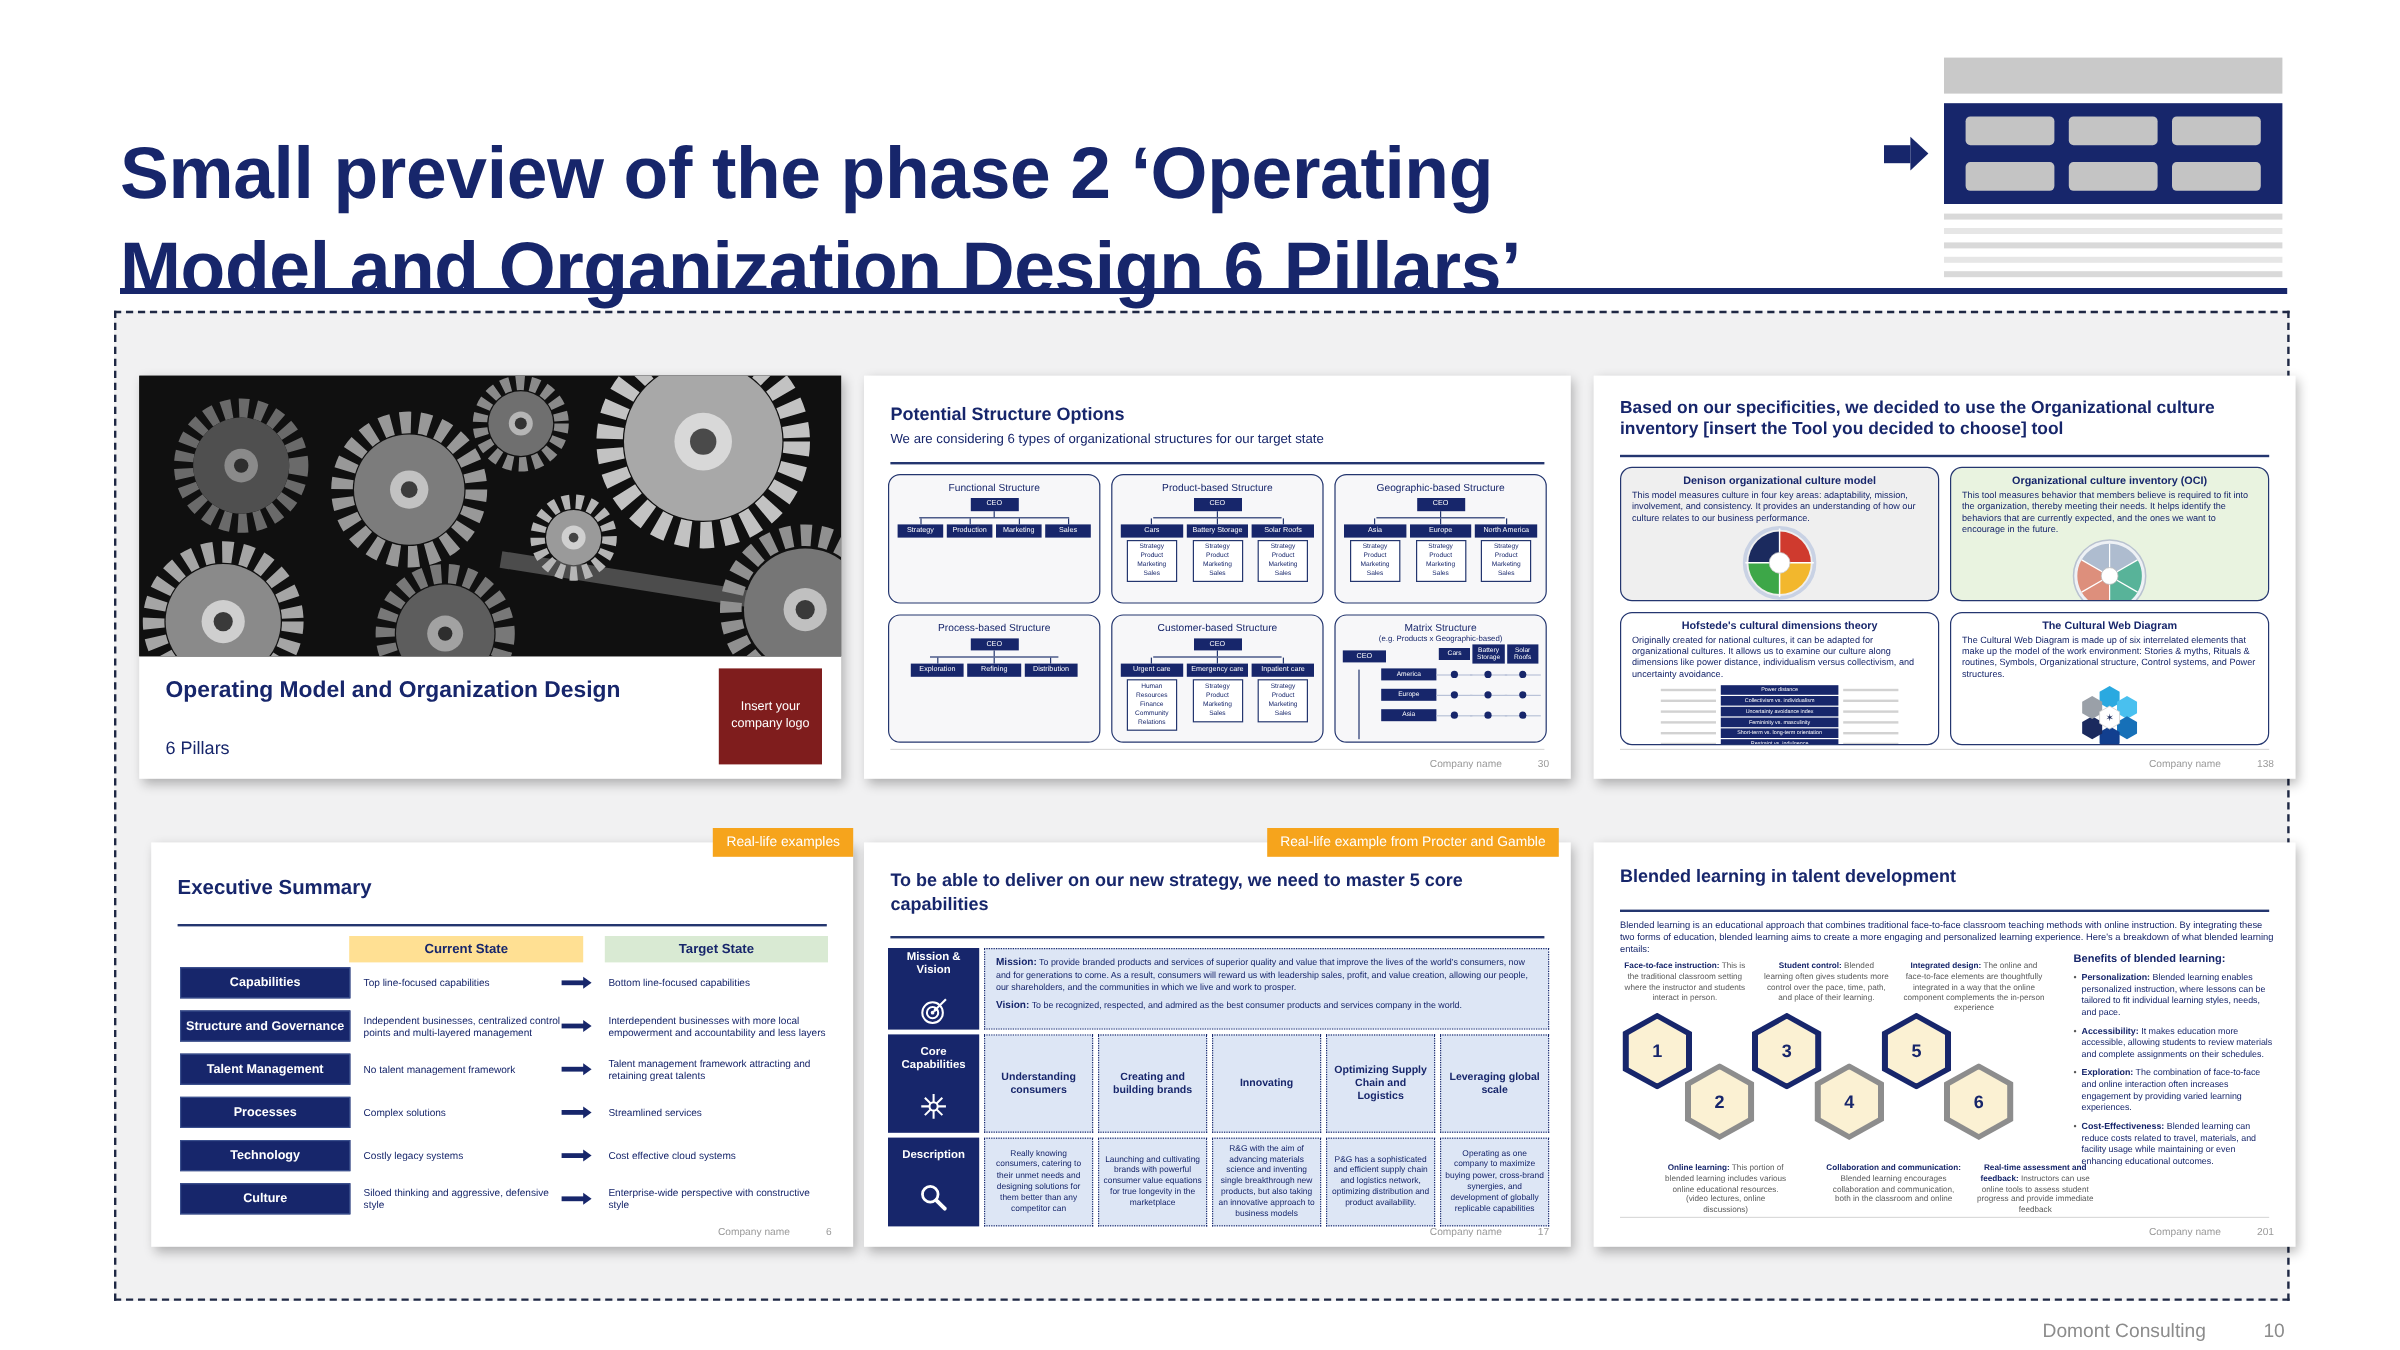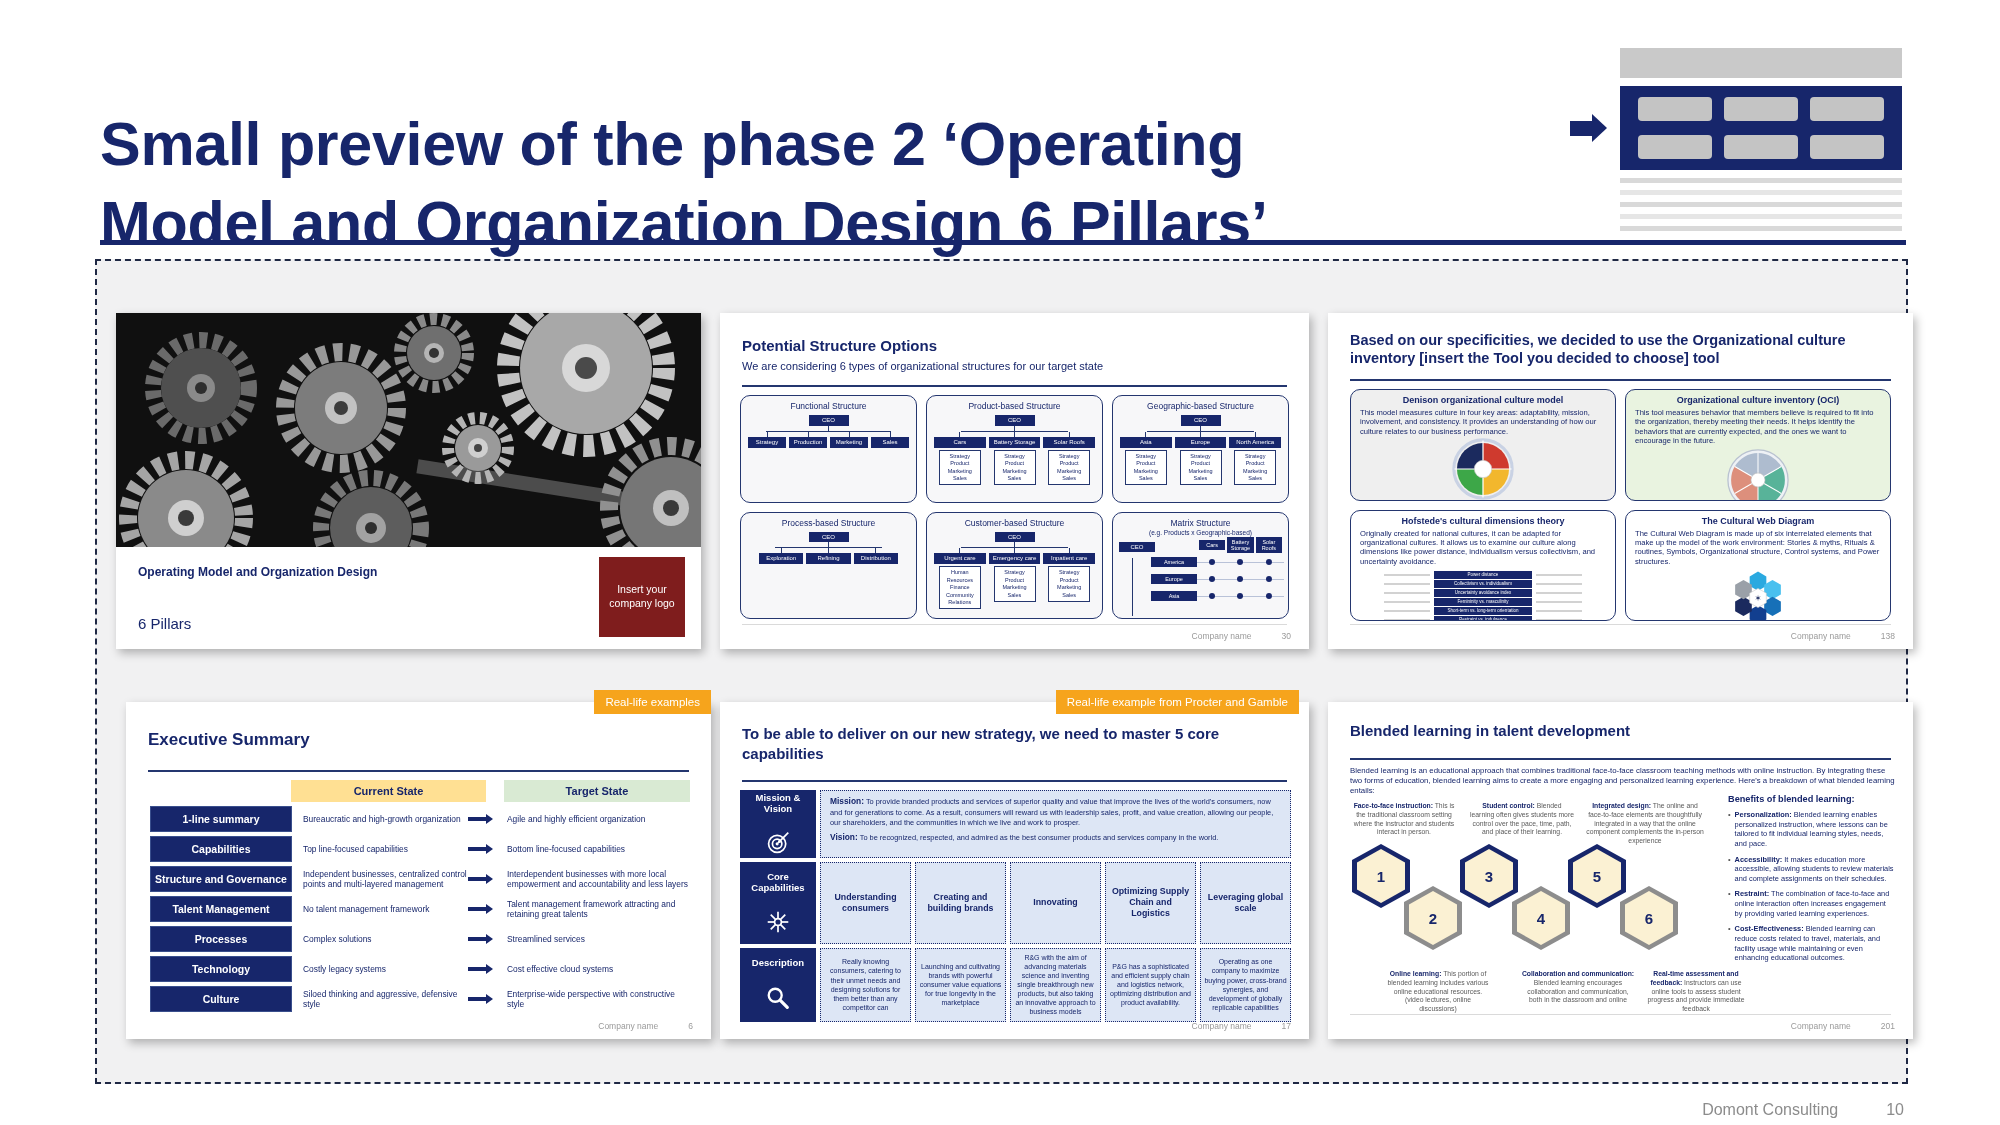--- a/index.html
+++ b/index.html
@@ -37,21 +37,21 @@
 
   .stitle{position:absolute;left:22px;color:#17266b;font-weight:bold;}
   .srule{position:absolute;left:22px;right:22px;height:2px;background:#24366f;}
   .sfootrule{position:absolute;left:22px;right:22px;bottom:24px;border-top:1px solid #dadada;}
   .sfoot{position:absolute;right:18px;bottom:8px;font-size:8.5px;color:#9a9a9a;display:flex;gap:30px;}
   .badge{position:absolute;top:-12px;height:24px;line-height:24px;padding:0 11px;background:#f6a41c;
          color:#fff;font-size:11.5px;white-space:nowrap;}
 
   
   .cover-photo{position:absolute;left:0;top:0;width:585px;height:234px;overflow:hidden;background:#101010;}
-  .cover-title{top:252px;font-size:12px;}
+  .cover-title{top:252px;font-size:19px;}
   .cover-sub{position:absolute;left:22px;top:302px;font-size:15px;color:#17266b;}
   .logo-box{position:absolute;right:16px;top:244px;width:86px;height:80px;background:#7f1d1d;color:#fff;
             font-size:10.5px;line-height:1.3;display:flex;align-items:center;justify-content:center;
             text-align:center;padding:4px;box-sizing:border-box;}
 
   
   #m-struct .stitle{top:24px;font-size:15px;}
   .ssub{position:absolute;left:22px;top:47px;font-size:11px;color:#17266b;}
   #m-struct .srule{top:72px;}
   .scards{position:absolute;left:20px;right:20px;top:82px;bottom:30px;display:grid;
@@ -496,28 +496,20 @@
   </article>
 
   <article class="mini" id="m-exec">
     <div class="badge" style="right:0;">Real-life examples</div>
     <div class="stitle">Executive Summary</div>
     <div class="srule"></div>
     <div class="hc" id="hc-current">Current State</div>
     <div class="hc" id="hc-target">Target State</div>
     <div class="erows">
       <div class="erow">
-        <div class="elabel">1-line summary</div>
-        <div class="ecur">Bureaucratic and high-growth organization</div>
-        <div class="earrow">
-            <span class="arrow"></span>
-          </div>
-        <div class="etar">Agile and highly efficient organization</div>
-      </div>
-      <div class="erow">
         <div class="elabel">Capabilities</div>
         <div class="ecur">Top line-focused capabilities</div>
         <div class="earrow">
             <span class="arrow"></span>
           </div>
         <div class="etar">Bottom line-focused capabilities</div>
       </div>
       <div class="erow">
         <div class="elabel">Structure and Governance</div>
         <div class="ecur">Independent businesses, centralized control points and multi-layered management</div>
@@ -686,21 +678,21 @@
       <div class="bitem">
           <span class="bdot">•</span>
           <div><b>Personalization:</b> <span>Blended learning enables personalized instruction, where lessons can be tailored to fit individual learning styles, needs, and pace.</span></div>
         </div>
       <div class="bitem">
           <span class="bdot">•</span>
           <div><b>Accessibility:</b> <span>It makes education more accessible, allowing students to review materials and complete assignments on their schedules.</span></div>
         </div>
       <div class="bitem">
           <span class="bdot">•</span>
-          <div><b>Restraint:</b> <span>The combination of face-to-face and online interaction often increases engagement by providing varied learning experiences.</span></div>
+          <div><b>Exploration:</b> <span>The combination of face-to-face and online interaction often increases engagement by providing varied learning experiences.</span></div>
         </div>
       <div class="bitem">
           <span class="bdot">•</span>
           <div><b>Cost-Effectiveness:</b> <span>Blended learning can reduce costs related to travel, materials, and facility usage while maintaining or even enhancing educational outcomes.</span></div>
         </div>
     </div>
 
     <div class="sfootrule"></div>
     <div class="sfoot">
       <span>Company name</span>

